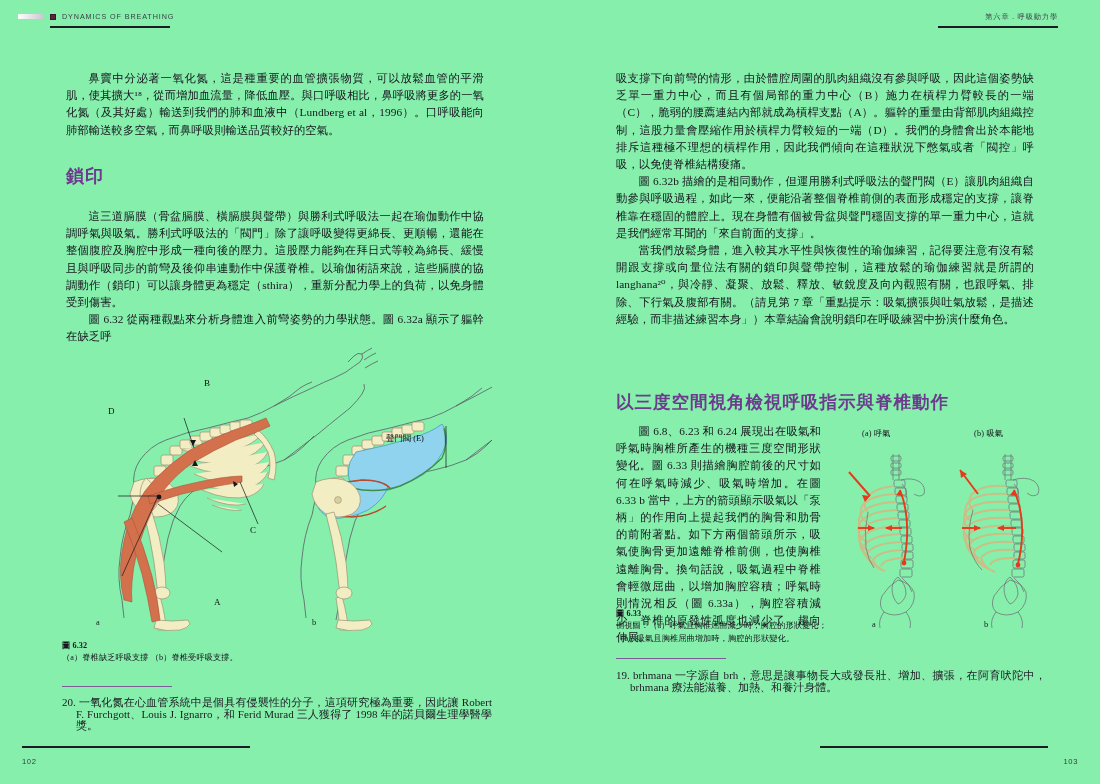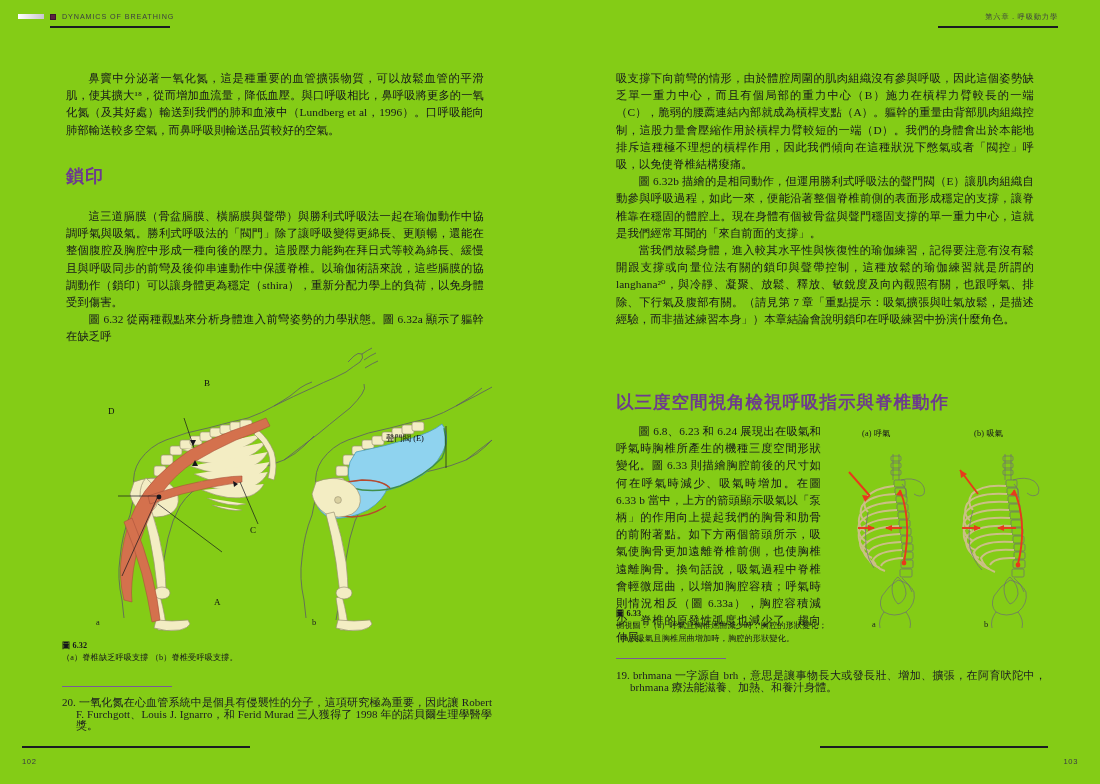--- a/index.html
+++ b/index.html
@@ -6,21 +6,21 @@
   html, body {
     margin: 0; padding: 0;
     width: 1100px; height: 784px;
     background: #ffffff;
     font-family: "Liberation Serif", "DejaVu Serif", serif;
     overflow: hidden;
   }
   .spread {
     position: relative;
     width: 1100px; height: 784px;
-    background: #84cc16;
+    background: #86efac;
   }
   .page {
     position: absolute;
     top: 0;
     width: 550px;
     height: 784px;
   }
   .page-left  { left: 0; }
   .page-right { left: 550px; }
 

